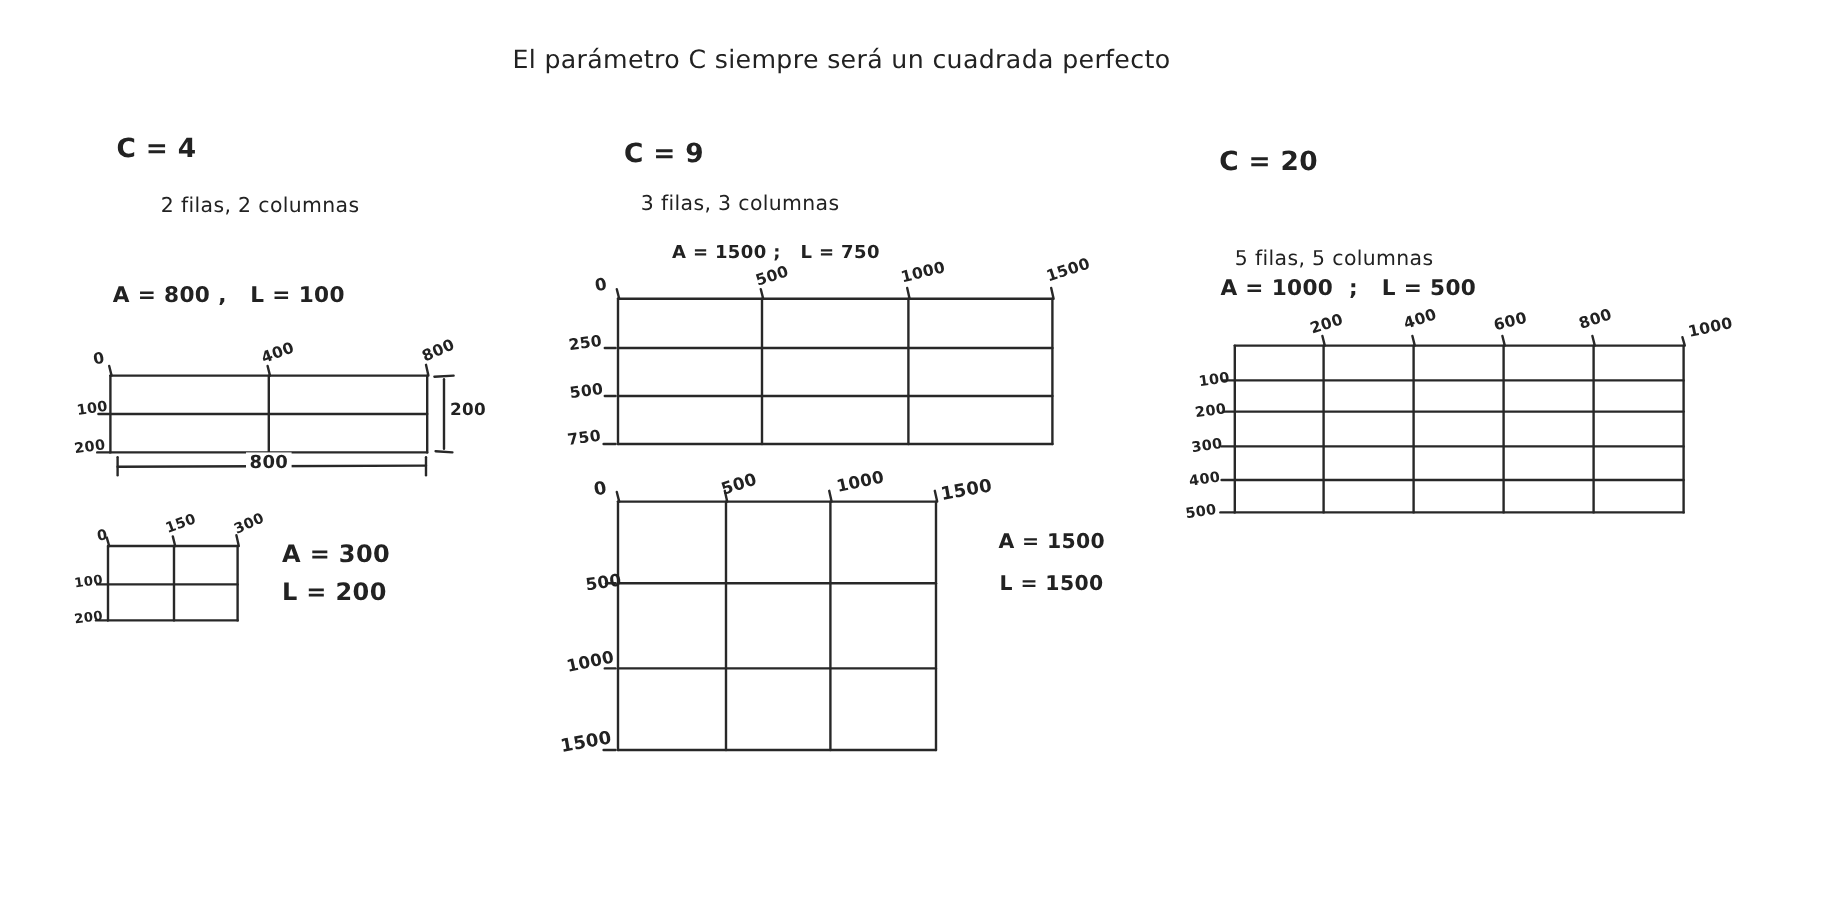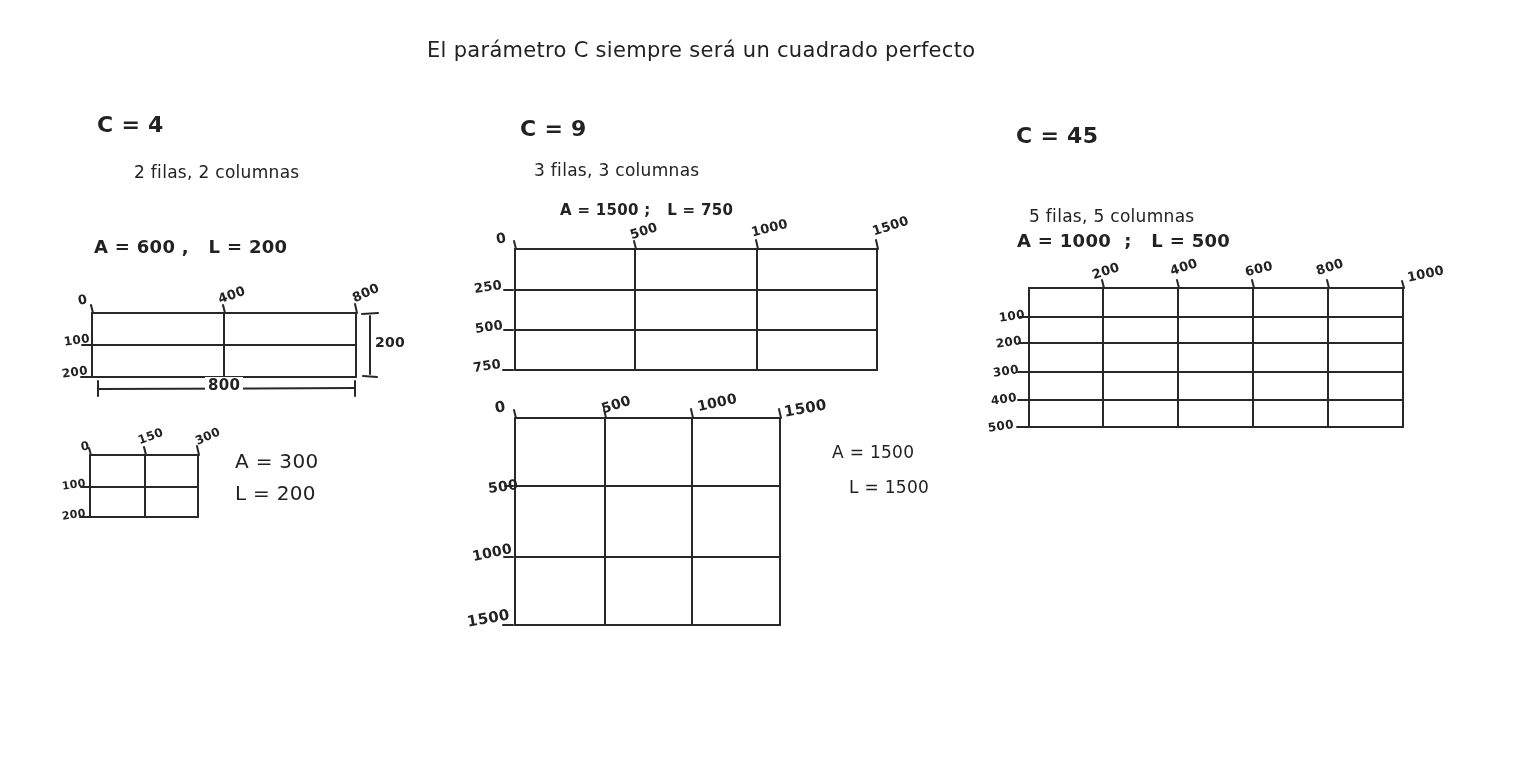--- a/index.html
+++ b/index.html
@@ -5,21 +5,21 @@
   html,body{margin:0;padding:0;background:#ffffff;}
   #canvas{position:relative;width:1532px;height:757px;background:#ffffff;overflow:hidden;
           font-family:"DejaVu Sans",sans-serif;color:#222;}
   #strokes{position:absolute;left:0;top:0;}
   .grp{display:contents;}
   .t{position:absolute;white-space:pre;color:#222;letter-spacing:.3px;line-height:1.15;}
   .h{font-size:22px;font-weight:600;}
   .sub{font-size:17px;}
   .par{font-size:18px;font-weight:700;}
   .num{font-weight:700;font-size:13px;}
-  .note{font-size:20px;font-weight:400;}
+  .note{font-size:20px;font-weight:700;}
   .dim{font-weight:700;background:#fff;padding:0 3px;}
   .title{font-size:21px;}
   .footer{font-size:21px;}
   svg line{stroke:#282828;stroke-width:2;stroke-linecap:round;}
   svg .tick{stroke-width:2;}
 </style>
 </head>
 <body>
 
 <div id="canvas">
@@ -123,27 +123,27 @@
       <line class="tick" x1="1402" y1="281" x2="1404" y2="288"></line>
       <line class="tick" x1="1019" y1="317" x2="1028" y2="317"></line>
       <line class="tick" x1="1019" y1="343" x2="1028" y2="343"></line>
       <line class="tick" x1="1018" y1="372" x2="1028" y2="372"></line>
       <line class="tick" x1="1018" y1="400" x2="1028" y2="400"></line>
       <line class="tick" x1="1017" y1="427" x2="1028" y2="427"></line>
     </g>
   </svg>
 
   
-  <span class="t title" style="left:427px;top:38px;">El parámetro C siempre será un cuadrado perfecto</span>
+  <span class="t title" style="left:427px;top:38px;">El parámetro C siempre será un cuadrada perfecto</span>
 
   
   <div class="grp">
     <span class="t h" style="left:97px;top:112px;text-align:right;">C = 4</span>
     <span class="t sub" style="left:134px;top:163px;">2 filas, 2 columnas</span>
-    <span class="t par" style="left:94px;top:237px;">A = 600 ,   L = 200</span>
+    <span class="t par" style="left:94px;top:237px;">A = 800 ,   L = 100</span>
 
     <span class="t num" style="left:78px;top:293px;transform:rotate(-10deg);">0</span>
     <span class="t num" style="left:218px;top:288px;transform:rotate(-20deg);">400</span>
     <span class="t num" style="left:352px;top:286px;transform:rotate(-24deg);">800</span>
     <span class="t num" style="left:64px;top:334px;font-size:12px;transform:rotate(-8deg);">100</span>
     <span class="t num" style="left:62px;top:366px;font-size:12px;transform:rotate(-8deg);">200</span>
     <span class="t num dim" style="left:372px;top:334px;font-size:14px;">200</span>
     <span class="t num dim" style="left:205px;top:377px;font-size:15px;">800</span>
 
     <span class="t num" style="left:81px;top:440px;font-size:12px;transform:rotate(-10deg);">0</span>
@@ -170,26 +170,26 @@
     <span class="t num" style="left:473px;top:359px;transform:rotate(-8deg);">750</span>
 
     <span class="t num" style="left:495px;top:399px;font-size:15px;transform:rotate(-10deg);">0</span>
     <span class="t num" style="left:601px;top:396px;font-size:14px;transform:rotate(-18deg);">500</span>
     <span class="t num" style="left:697px;top:394px;font-size:14px;transform:rotate(-12deg);">1000</span>
     <span class="t num" style="left:784px;top:400px;font-size:15px;transform:rotate(-10deg);">1500</span>
     <span class="t num" style="left:488px;top:478px;font-size:14px;transform:rotate(-8deg);">500</span>
     <span class="t num" style="left:472px;top:544px;font-size:14px;transform:rotate(-12deg);">1000</span>
     <span class="t num" style="left:467px;top:610px;font-size:15px;transform:rotate(-10deg);">1500</span>
     <span class="t note" style="left:832px;top:443px;font-size:17px;">A = 1500</span>
-    <span class="t note" style="left:833px;top:478px;font-size:17px;margin-left:16px;">L = 1500</span>
+    <span class="t note" style="left:833px;top:478px;font-size:17px;">L = 1500</span>
   </div>
 
   
   <div class="grp">
-    <span class="t h" style="left:1016px;top:123px;">C = 45</span>
+    <span class="t h" style="left:1016px;top:123px;">C = 20</span>
     <span class="t sub" style="left:1029px;top:171px;margin-top:36px;">5 filas, 5 columnas</span>
     <span class="t par" style="left:1017px;top:231px;">A = 1000  ;   L = 500</span>
 
     <span class="t num" style="left:1092px;top:264px;transform:rotate(-18deg);">200</span>
     <span class="t num" style="left:1170px;top:260px;transform:rotate(-18deg);">400</span>
     <span class="t num" style="left:1245px;top:262px;transform:rotate(-14deg);">600</span>
     <span class="t num" style="left:1316px;top:260px;transform:rotate(-18deg);">800</span>
     <span class="t num" style="left:1407px;top:267px;transform:rotate(-12deg);">1000</span>
     <span class="t num" style="left:999px;top:310px;font-size:12px;transform:rotate(-8deg);">100</span>
     <span class="t num" style="left:996px;top:336px;font-size:12px;transform:rotate(-8deg);">200</span>

